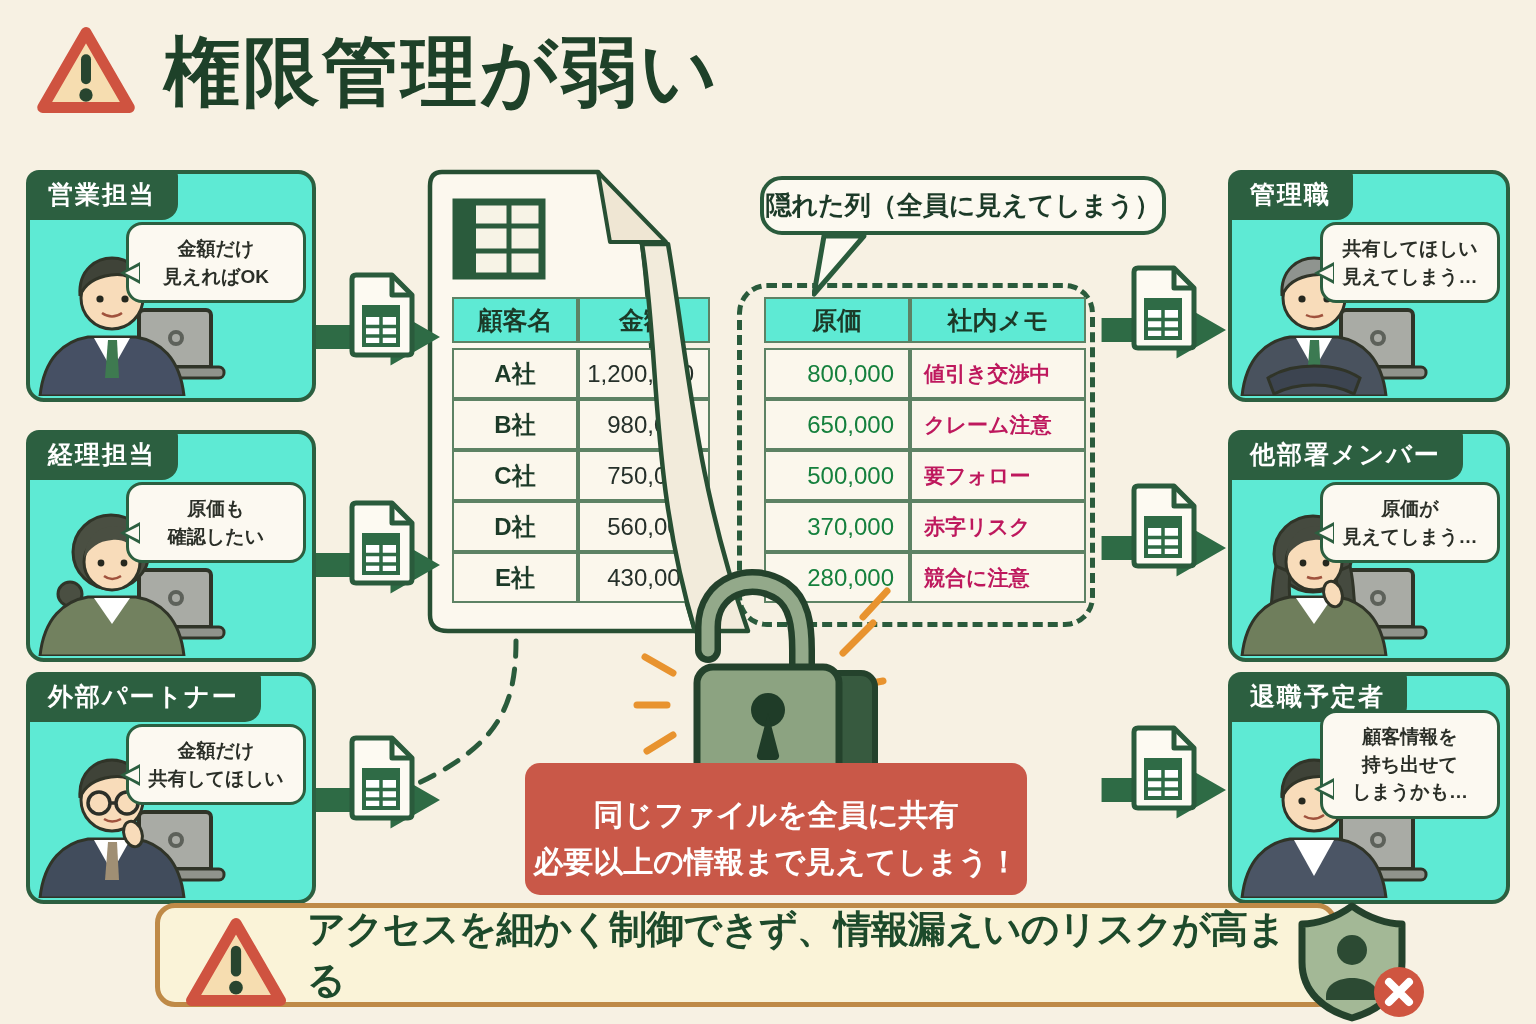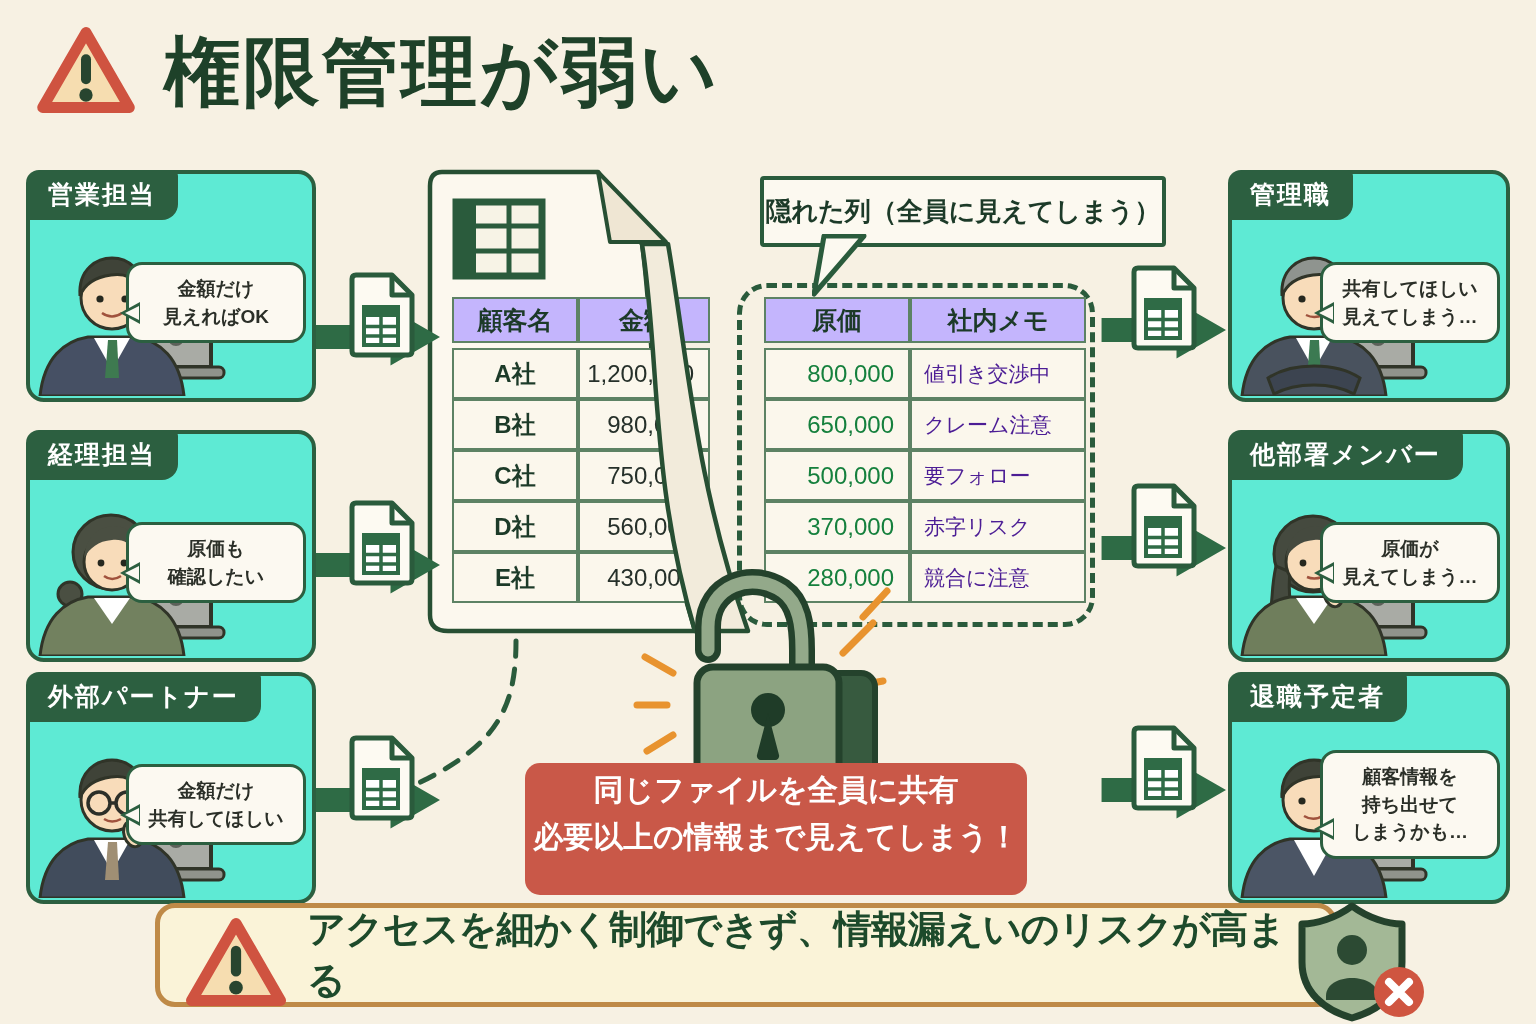--- a/index.html
+++ b/index.html
@@ -10,56 +10,56 @@
   .page-title{position:absolute;left:152px;top:10px;margin:12px;font-size:76px;font-weight:900;
               color:#1e4129;letter-spacing:3px;}
   
   .card{position:absolute;width:290px;height:232px;background:#5eead4;border:4px solid #2c5f40;
         border-radius:18px;box-sizing:border-box;}
   .card-head{position:absolute;top:-4px;left:-4px;background:#2c5f40;color:#fff;font-size:25px;
              font-weight:800;padding:8px 22px 9px;border-radius:13px 6px 16px 0;letter-spacing:2px;white-space:nowrap;}
   .person{position:absolute;left:2px;bottom:2px;width:200px;height:150px;}
   .bubble{position:absolute;right:6px;top:48px;width:158px;background:#fcf9f1;border:3.5px solid #2c5f40;
           border-radius:16px;padding:10px 8px;text-align:center;font-size:19px;font-weight:700;
-          color:#2b2f28;line-height:1.45;z-index:3;margin-top:40px;}
+          color:#2b2f28;line-height:1.45;z-index:3;}
   .bubble:before{content:"";position:absolute;left:-20px;bottom:16px;border:11px solid transparent;
                  border-right:20px solid #2c5f40;}
   .bubble:after{content:"";position:absolute;left:-11px;bottom:20px;border:7px solid transparent;
                 border-right:14px solid #fcf9f1;}
   .bubble.tall{top:34px;}
   
   .conn-arrow{position:absolute;}
   .conn-file{position:absolute;z-index:2;}
   
   .sheet-svg{position:absolute;left:420px;top:160px;}
   .dashed-region{position:absolute;left:737px;top:283px;width:358px;height:344px;
                  border:5px dashed #2a5b3c;border-radius:30px;box-sizing:border-box;}
   .dashed-curve{position:absolute;left:390px;top:630px;}
   .tbl{position:absolute;left:452px;top:297px;display:grid;
        grid-template-columns:126px 132px 54px 146px 176px;grid-auto-rows:51px;z-index:4;}
   .tbl .c{border:2px solid #5d8264;box-sizing:border-box;display:flex;align-items:center;
           background:#fbf7ec;font-size:24px;}
-  .tbl .th{height:46px;background:#c4b5fd;font-weight:800;color:#1c3a28;justify-content:center;font-size:25px;}
+  .tbl .th{height:46px;background:#5eead4;font-weight:800;color:#1c3a28;justify-content:center;font-size:25px;}
   .tbl .row1{height:46px;}
   .tbl .cust{justify-content:center;font-weight:600;color:#1c3a28;}
   .tbl .amt{justify-content:flex-end;padding-right:14px;color:#26302a;}
   .tbl .cost{justify-content:flex-end;padding-right:14px;color:#15803d;}
-  .tbl .memo{justify-content:flex-start;padding-left:12px;color:#4c1d95;font-size:21px;font-weight:400;}
+  .tbl .memo{justify-content:flex-start;padding-left:12px;color:#be185d;font-size:21px;font-weight:700;}
   .tbl .ghost{border:none;background:transparent;}
   .ribbon-svg{position:absolute;left:560px;top:160px;z-index:5;}
   
-  .callout{position:absolute;left:760px;top:176px;width:406px;height:71px;background:#fcf9f0;
-           border:4px solid #2a5b3c;border-radius:4px;box-sizing:border-box;display:flex;
+  .callout{position:absolute;left:760px;top:176px;width:406px;height:59px;background:#fcf9f0;
+           border:4px solid #2a5b3c;border-radius:22px;box-sizing:border-box;display:flex;
            align-items:center;justify-content:center;font-size:26px;font-weight:800;color:#1c3a28;z-index:6;}
   .callout-tail{position:absolute;left:812px;top:234px;z-index:6;}
   
   .lock-svg{position:absolute;left:615px;top:555px;z-index:6;}
   .red-banner{position:absolute;left:525px;top:763px;width:502px;height:132px;background:#c95848;
               border-radius:15px;color:#fff;text-align:center;font-weight:800;font-size:30px;
-              line-height:47px;padding-top:3px;box-sizing:border-box;z-index:7;}
+              line-height:47px;padding-top:28px;box-sizing:border-box;z-index:7;}
   .bottom-banner{position:absolute;left:155px;top:903px;width:1182px;height:104px;background:#faf3d8;
                  border:5px solid #bf8a47;border-radius:20px;box-sizing:border-box;z-index:5;}
   .bottom-tri{position:absolute;left:24px;top:7px;}
   .bottom-text{position:absolute;left:147px;top:0;height:94px;width:1000px;display:flex;align-items:center;
                font-size:38px;font-weight:900;color:#1d4a2b;letter-spacing:-1px;}
   .shield-svg{position:absolute;left:1296px;top:900px;z-index:8;}
 </style>
 </head>
 <body>
 

